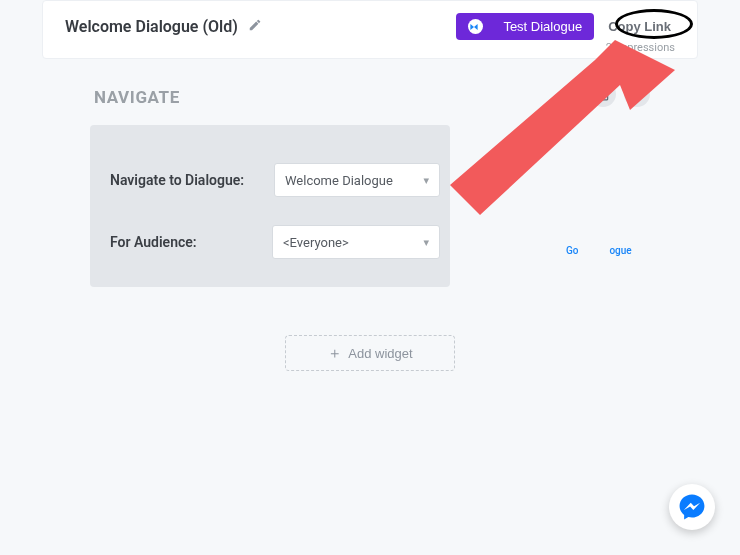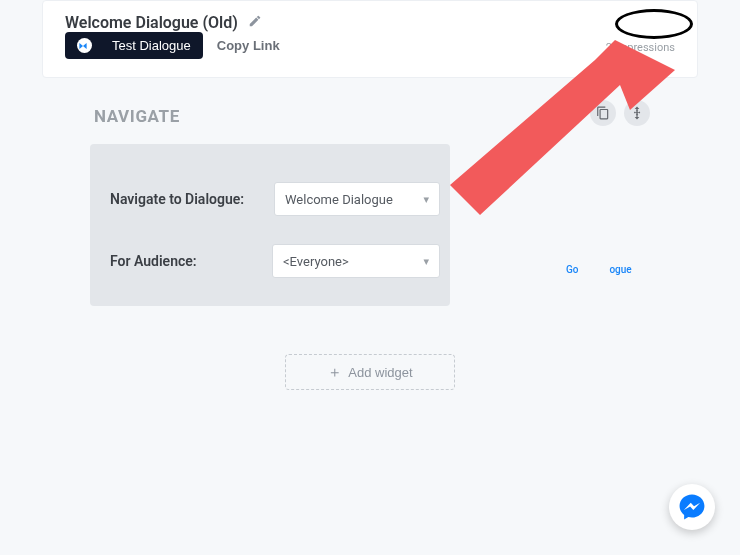--- a/index.html
+++ b/index.html
@@ -17,21 +17,21 @@
       border: 1px solid #eceff3;
       border-radius: 4px;
       margin: 0 42px;
       padding: 12px 22px 18px 22px;
       position: relative;
     }
 
     .card-header {
       display: flex;
       justify-content: space-between;
-      flex-direction: column;
+      align-items: center;
     }
 
     .title-wrap {
       display: flex;
       align-items: center;
       gap: 10px;
     }
 
     .title {
       font-size: 16px;
@@ -48,21 +48,21 @@
     .actions {
       display: flex;
       align-items: center;
       gap: 10px;
     }
 
     .test-btn {
       display: inline-flex;
       align-items: center;
       gap: 20px;
-      background: #0f172a;
+      background: #6d28d9;
       color: #fff;
       font-size: 13px;
       font-weight: 500;
       border: none;
       border-radius: 4px;
       padding: 6px 12px;
       cursor: pointer;
     }
 
     .test-btn .msgr {

